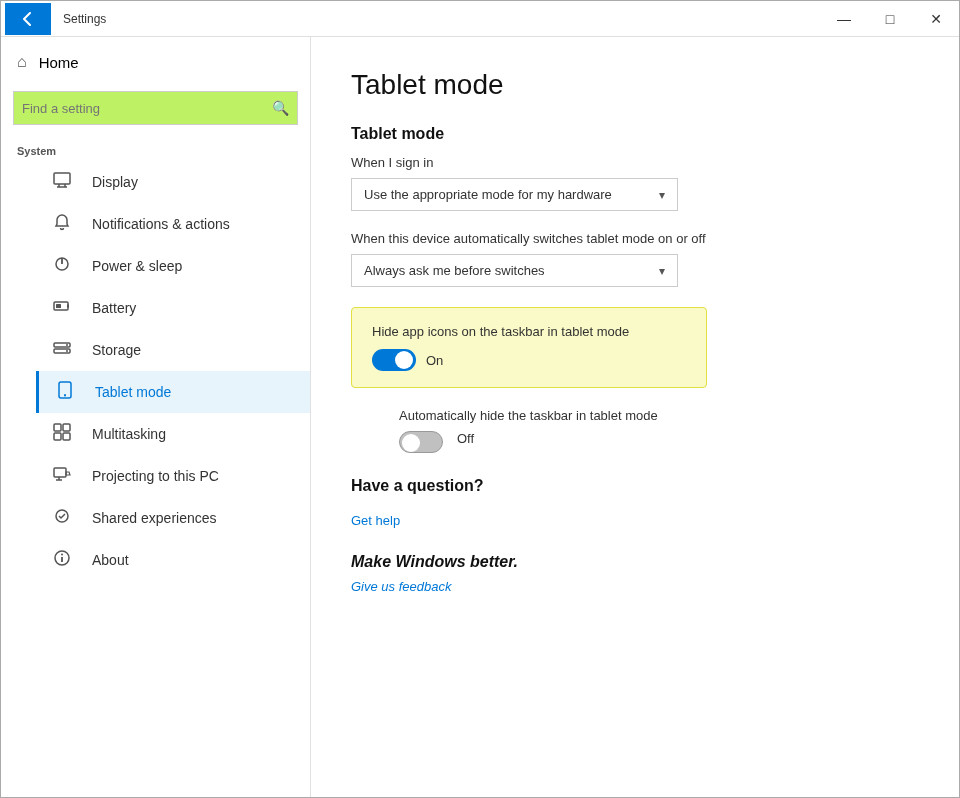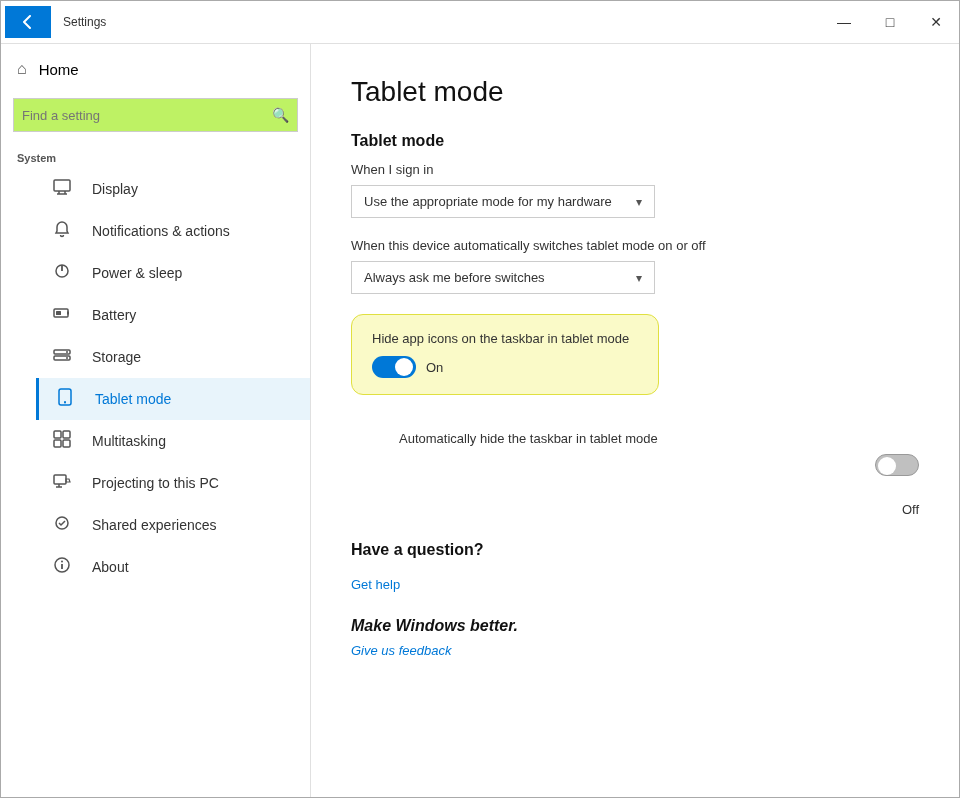--- a/index.html
+++ b/index.html
@@ -14,21 +14,21 @@
     .window {
       width: 960px;
       height: 798px;
       background: #fff;
       border: 1px solid #aaa;
       display: flex;
       flex-direction: column;
       box-shadow: 0 4px 24px rgba(0,0,0,0.18);
     }
     .title-bar {
-      height: 43px;
+      height: 36px;
       background: #fff;
       display: flex;
       align-items: center;
       justify-content: space-between;
       padding: 0 0 0 0;
       border-bottom: 1px solid #e0e0e0;
       flex-shrink: 0;
     }
     .title-bar-left {
       display: flex;
@@ -186,40 +186,40 @@
       font-size: 13px;
       color: #333;
       margin-bottom: 8px;
     }
     .dropdown-select {
       display: flex;
       align-items: center;
       justify-content: space-between;
       border: 1px solid #ccc;
       padding: 8px 12px;
-      width: 304px;
+      width: 327px;
       cursor: pointer;
       background: #fff;
       font-size: 13px;
       color: #333;
       margin-bottom: 20px;
       user-select: none;
     }
     .dropdown-arrow {
       font-size: 12px;
       color: #555;
     }
 
     .highlight-box {
       background: #fafac8;
       border: 1px solid #e0e040;
-      border-radius: 12px;
+      border-radius: 4px;
       padding: 16px 20px;
-      width: 308px;
-      margin-bottom: 36px;
+      width: 356px;
+      margin-bottom: 20px;
     }
     .highlight-box-label {
       font-size: 13px;
       color: #333;
       margin-bottom: 10px;
     }
     .toggle-row {
       display: flex;
       align-items: center;
       gap: 10px;
@@ -250,24 +250,23 @@
     }
     .toggle.on .toggle-thumb { left: 23px; }
     .toggle.off .toggle-thumb { left: 2px; }
     .toggle-label {
       font-size: 13px;
       color: #333;
     }
 
     .normal-row {
       display: flex;
-      align-items: flex-end;
-      gap: 26px;
+      align-items: flex-start;
+      gap: 14px;
       margin-bottom: 8px;
-      flex-direction: column;
     }
     .section-gap { margin-bottom: 24px; margin-left: 48px; }
 
     .question-section { margin-bottom: 24px; }
     .question-title {
       font-size: 16px;
       font-weight: 600;
       color: #111;
       margin-bottom: 16px;
     }

